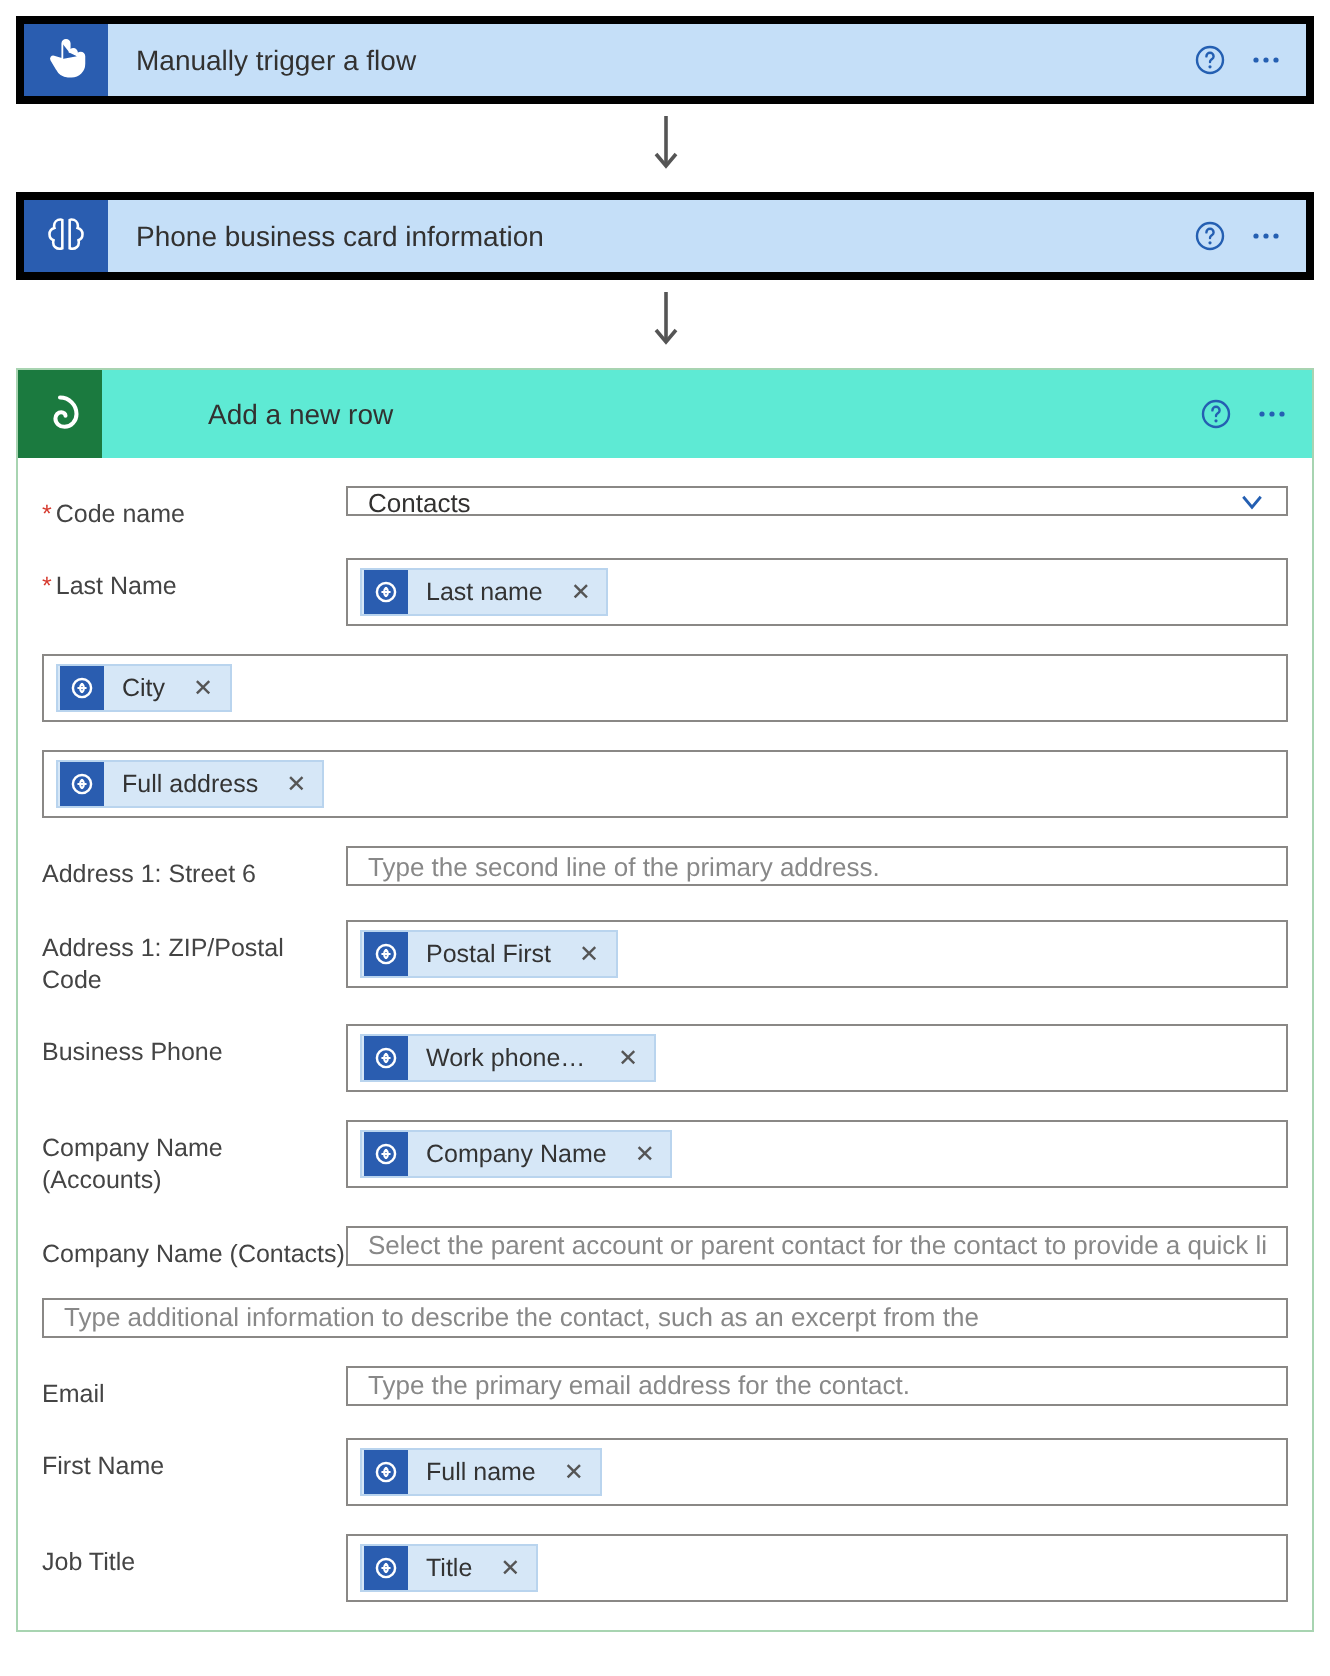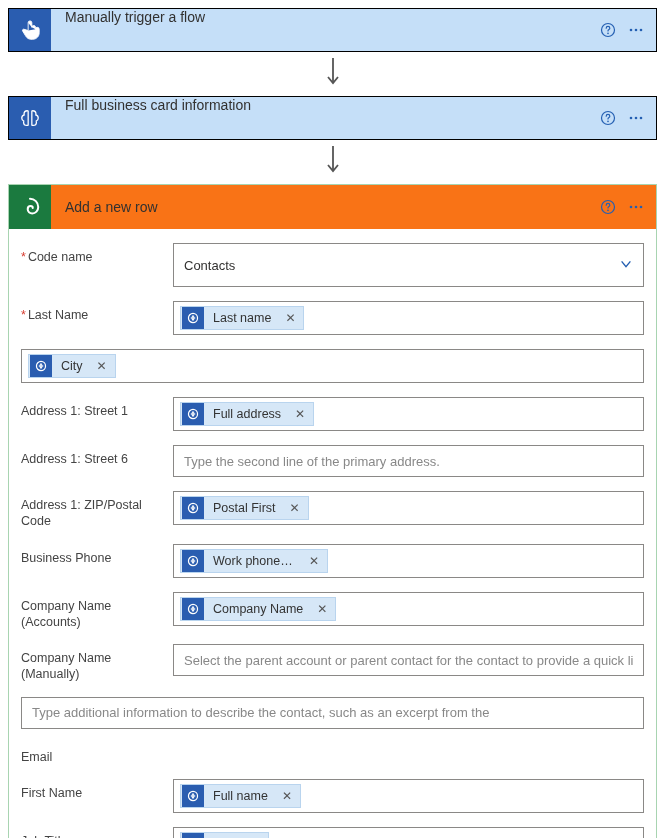--- a/index.html
+++ b/index.html
@@ -1,55 +1,55 @@
 <!DOCTYPE html>
 <html><head>
 <meta charset="utf-8">
 <style>
   * { box-sizing: border-box; }
   html, body { margin: 0; padding: 0; font-family: "Segoe UI", -apple-system, sans-serif; font-size: 13px; color: #323130; background: #fff; }
   .canvas { width: 665px; padding: 8px 8px 12px; }
-  .step-card { display: flex; height: 44px; border: 1px solid #000000; overflow: hidden; }
+  .step-card { display: flex; align-items: center; height: 44px; border: 4px solid #000000; overflow: hidden; }
   .step1 { background: #C5DFF8; }
   .step2 { background: #C5DFF8; }
   .step-icon { width: 42px; height: 44px; background: #2a5db0; display: flex; align-items: center; justify-content: center; flex-shrink: 0; }
   .step-icon svg { width: 22px; height: 22px; }
   .step-label { flex: 1 1 auto; padding-left: 14px; font-size: 14px; }
   .step-actions { display: flex; align-items: center; gap: 12px; padding-right: 12px; }
   .help-icon, .more-icon { color: #245fb2; display: flex; align-items: center; }
   .help-icon svg, .more-icon svg { width: 16px; height: 16px; }
 
   .arrow-wrap { display: flex; justify-content: center; padding: 6px 0 8px; }
   .arrow-wrap svg { width: 16px; height: 30px; color: #555; }
 
   .form-card { border: 1px solid #a8d4b1; }
-  .form-header { display: flex; align-items: center; height: 44px; background: #f97316; }
+  .form-header { display: flex; align-items: center; height: 44px; background: #5eead4; gap: 39px; }
   .form-icon { width: 42px; height: 44px; background: #1b7a3f; display: flex; align-items: center; justify-content: center; }
   .form-icon svg { width: 22px; height: 22px; }
   .form-title { flex: 1 1 auto; padding-left: 14px; font-size: 14px; }
   .form-actions { display: flex; align-items: center; gap: 12px; padding-right: 12px; }
 
   .form-body { background: #fff; padding: 14px 12px 0 12px; }
   .row { display: flex; align-items: flex-start; margin-bottom: 14px; }
   .row-label { width: 152px; padding-top: 6px; font-size: 12.5px; color: #444; line-height: 1.3; }
   .req { color: #d63a2e; margin-right: 2px; }
   .row-value { flex: 1 1 auto; }
 
-  .select-box { border: 1px solid #8a8886; height: 44px; display: flex; align-items: center; padding: 0 10px; justify-content: space-between; }
+  .select-box { border: 1px solid #8a8886; height: 15px; display: flex; padding: 0 10px; justify-content: space-between; }
   .chev { color: #245fb2; }
   .chev svg { width: 14px; height: 14px; }
 
   .token-box { border: 1px solid #8a8886; min-height: 32px; padding: 4px 6px; display: flex; align-items: center; flex-wrap: wrap; gap: 4px; }
   .token { display: inline-flex; align-items: center; background: #d6e7f7; border: 1px solid #b9d4ee; height: 24px; overflow: hidden; }
   .token-ico { width: 22px; height: 22px; margin: 1px; background: #2a5db0; display: flex; align-items: center; justify-content: center; }
   .token-ico svg { width: 14px; height: 14px; }
   .token-label { padding: 0 8px; font-size: 12.5px; color: #333; max-width: 120px; white-space: nowrap; overflow: hidden; text-overflow: ellipsis; }
   .token-x { padding: 0 8px 0 6px; color: #555; font-size: 12px; cursor: pointer; }
 
-  .placeholder-input { border: 1px solid #8a8886; height: 32px; width: 100%; padding: 0 10px; font-size: 13px; color: #777; background: #fff; }
+  .placeholder-input { border: 1px solid #8a8886; height: 20px; width: 100%; padding: 0 10px; font-size: 13px; color: #777; background: #fff; }
   .placeholder-input::placeholder { color: #888; }
 </style>
 </head>
 <body>
 
 <svg width="0" height="0" style="position:absolute">
   <defs>
     <symbol id="ic-help" viewBox="0 0 16 16">
         <circle cx="8" cy="8" r="6.5" fill="none" stroke="currentColor" stroke-width="1.2"></circle>
         <path d="M6.2 6.2c0-1 .8-1.8 1.8-1.8s1.8.8 1.8 1.8c0 .9-.7 1.2-1.2 1.6-.4.3-.6.6-.6 1.2" fill="none" stroke="currentColor" stroke-width="1.2" stroke-linecap="round"></path>
@@ -111,21 +111,21 @@
         <use href="#ic-arrow"></use>
       </svg>
     </div>
 
   <div class="step-card step2">
     <div class="step-icon">
         <svg>
           <use href="#ic-brain"></use>
         </svg>
       </div>
-    <div class="step-label">Full business card information</div>
+    <div class="step-label">Phone business card information</div>
     <div class="step-actions">
       <span class="help-icon">
           <svg>
             <use href="#ic-help"></use>
           </svg>
         </span>
       <span class="more-icon">
           <svg>
             <use href="#ic-more"></use>
           </svg>
@@ -202,21 +202,20 @@
                   </svg>
                 </span>
             <span class="token-label">City</span>
             <span class="token-x">✕</span>
           </span>
         </div>
           </div>
       </div>
 
       <div class="row">
-        <div class="row-label">Address 1: Street 1</div>
         <div class="row-value">
             <div class="token-box">
           <span class="token">
             <span class="token-ico">
                   <svg>
                     <use href="#ic-token"></use>
                   </svg>
                 </span>
             <span class="token-label">Full address</span>
             <span class="token-x">✕</span>
@@ -275,30 +274,31 @@
                   </svg>
                 </span>
             <span class="token-label">Company Name</span>
             <span class="token-x">✕</span>
           </span>
         </div>
           </div>
       </div>
 
       <div class="row">
-        <div class="row-label">Company Name (Manually)</div>
+        <div class="row-label">Company Name (Contacts)</div>
         <div class="row-value"><input class="placeholder-input" placeholder="Select the parent account or parent contact for the contact to provide a quick link." style=""></div>
       </div>
 
       <div class="row">
         <div class="row-value"><input class="placeholder-input" placeholder="Type additional information to describe the contact, such as an excerpt from the" style=""></div>
       </div>
 
       <div class="row">
         <div class="row-label">Email</div>
+        <div class="row-value"><input class="placeholder-input" placeholder="Type the primary email address for the contact." style=""></div>
       </div>
 
       <div class="row">
         <div class="row-label">First Name</div>
         <div class="row-value">
             <div class="token-box">
           <span class="token">
             <span class="token-ico">
                   <svg>
                     <use href="#ic-token"></use>

